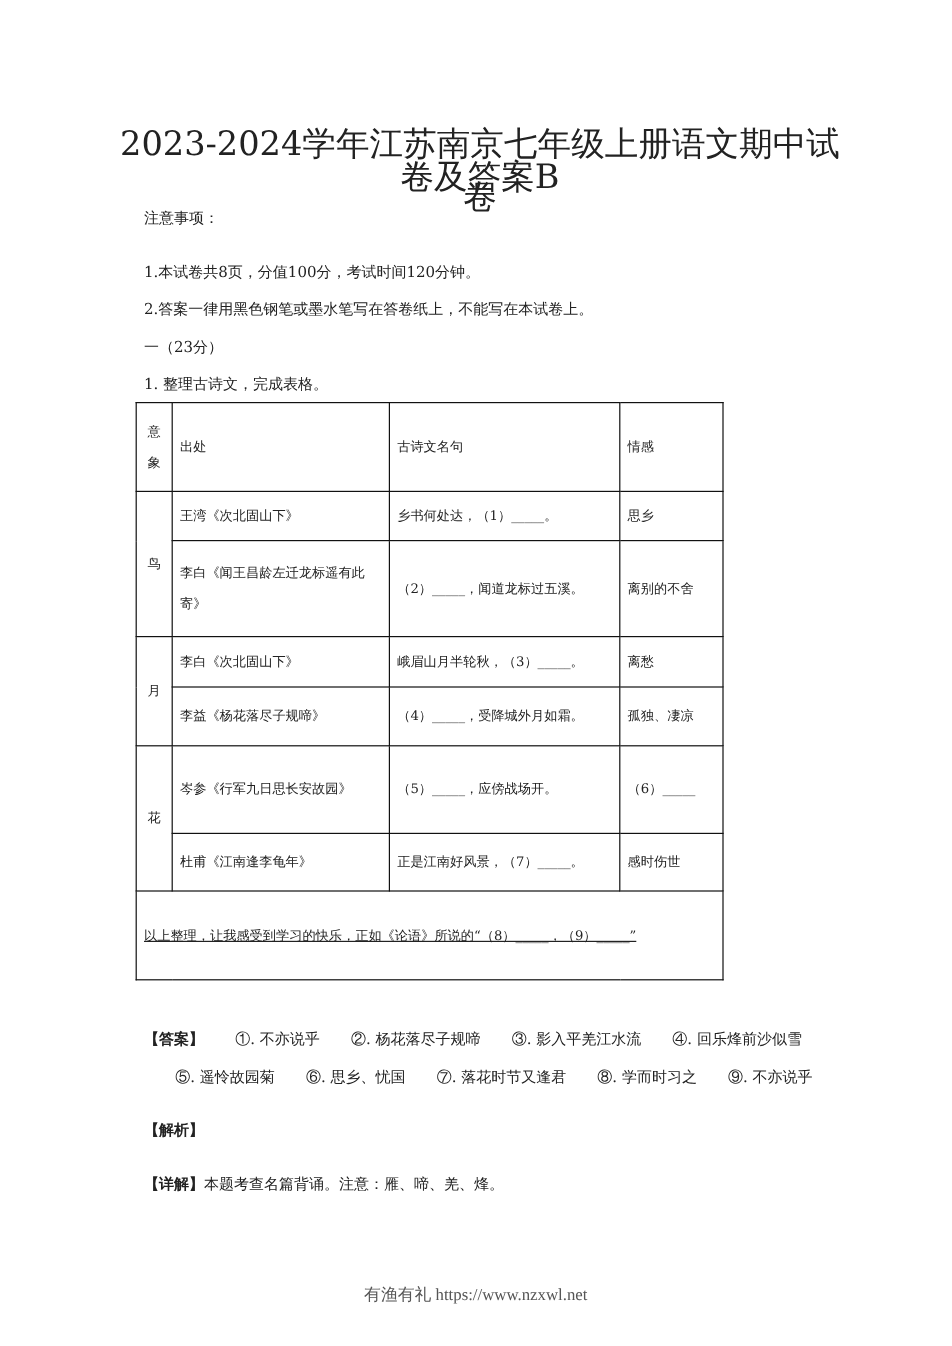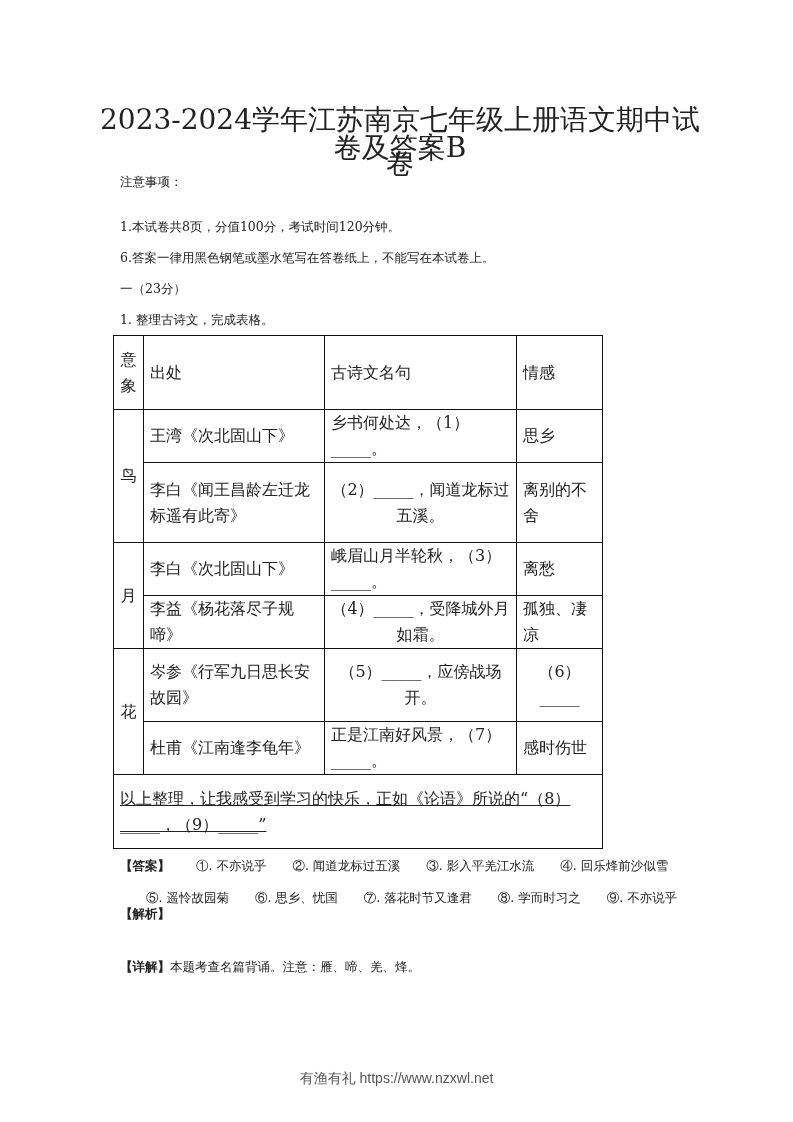--- a/index.html
+++ b/index.html
@@ -4,42 +4,42 @@
 <style>
   html, body { margin: 0; padding: 0; background: #ffffff; }
   body { width: 793px; height: 1122px; position: relative; overflow: hidden;
          font-family: "DejaVu Serif", "Liberation Serif", serif; color: #222; }
   .title { position: absolute; left: 100px; width: 600px; text-align: center;
            font-size: 28px; line-height: 1; }
   .t1 { top: 106px; }
   .t2 { top: 150px; }
   .para { position: absolute; left: 120px; font-size: 12.5px; line-height: 1; white-space: nowrap; }
   table.poem { position: absolute; left: 113px; top: 335px; border-collapse: collapse;
-               font-size: 16px; }
+               font-size: 11px; }
   table.poem td { border: 1px solid #111; padding: 0 6px; vertical-align: middle; line-height: 26px; }
   td.img-col { width: 17px; text-align: center; padding: 0 6px; }
   td.src-col { width: 168px; font-family: Liberation Serif, serif; }
   td.line-col { width: 179px; }
   td.emo-col { width: 73px; }
-  td.center { text-align: center; }
+  td.center { text-align: left; }
   td.summary { line-height: 26px; padding: 8px 6px; text-decoration: underline; }
   .ans { position: absolute; left: 120px; width: 560px; font-size: 12.5px; line-height: 32px; }
   .ans .gap { display: inline-block; width: 22px; }
   .footer { position: absolute; top: 1070px; left: 0; width: 793px; text-align: center;
-            font-family: Liberation Sans, sans-serif; font-size: 14px; color: #555; }
+            font-family: Liberation Serif, serif; font-size: 14px; color: #555; }
 </style>
 </head>
 <body>
 
 <div class="title t1">2023-2024学年江苏南京七年级上册语文期中试卷及答案B</div>
 <div class="title t2">卷</div>
 
 <div class="para" style="top:176px">注意事项：</div>
 <div class="para" style="top:221px">1.本试卷共8页，分值100分，考试时间120分钟。</div>
-<div class="para" style="top:252px">6.答案一律用黑色钢笔或墨水笔写在答卷纸上，不能写在本试卷上。</div>
+<div class="para" style="top:252px">2.答案一律用黑色钢笔或墨水笔写在答卷纸上，不能写在本试卷上。</div>
 <div class="para" style="top:283px">一（23分）</div>
 <div class="para" style="top:314px">1. 整理古诗文，完成表格。</div>
 
 <table class="poem">
   <tbody>
       <tr style="height:74px">
     <td class="img-col">意象</td>
     <td class="src-col">出处</td>
     <td class="line-col">古诗文名句</td>
     <td class="emo-col">情感</td>
@@ -79,28 +79,28 @@
   </tr>
   <tr style="height:74px">
     <td class="summary" colspan="4">以上整理，让我感受到学习的快乐，正如《论语》所说的“（8）_____，（9）_____”</td>
   </tr>
 </tbody>
   </table>
 
 <div class="ans" style="top:850px">
   <span style="font-weight:bold">【答案】</span><span class="gap"></span>
   <span>①. 不亦说乎</span><span class="gap"></span>
-  <span>②. 闻道龙标过五溪</span><span class="gap"></span>
+  <span>②. 杨花落尽子规啼</span><span class="gap"></span>
   <span>③. 影入平羌江水流</span><span class="gap"></span>
   <span>④. 回乐烽前沙似雪</span><span class="gap"></span>
   <span>⑤. 遥怜故园菊</span><span class="gap"></span>
   <span>⑥. 思乡、忧国</span><span class="gap"></span>
   <span>⑦. 落花时节又逢君</span><span class="gap"></span>
   <span>⑧. 学而时习之</span><span class="gap"></span>
   <span>⑨. 不亦说乎</span>
 </div>
 
-<div class="para" style="top:908px; font-weight:bold">【解析】</div>
-<div class="para" style="top:961px">
+<div class="para" style="top:936px; font-weight:bold">【解析】</div>
+<div class="para" style="top:981px">
   <span style="font-weight:bold">【详解】</span><span>本题考查名篇背诵。注意：雁、啼、羌、烽。</span>
 </div>
 
 <div class="footer">有渔有礼 https://www.nzxwl.net</div>
 
 </body></html>

